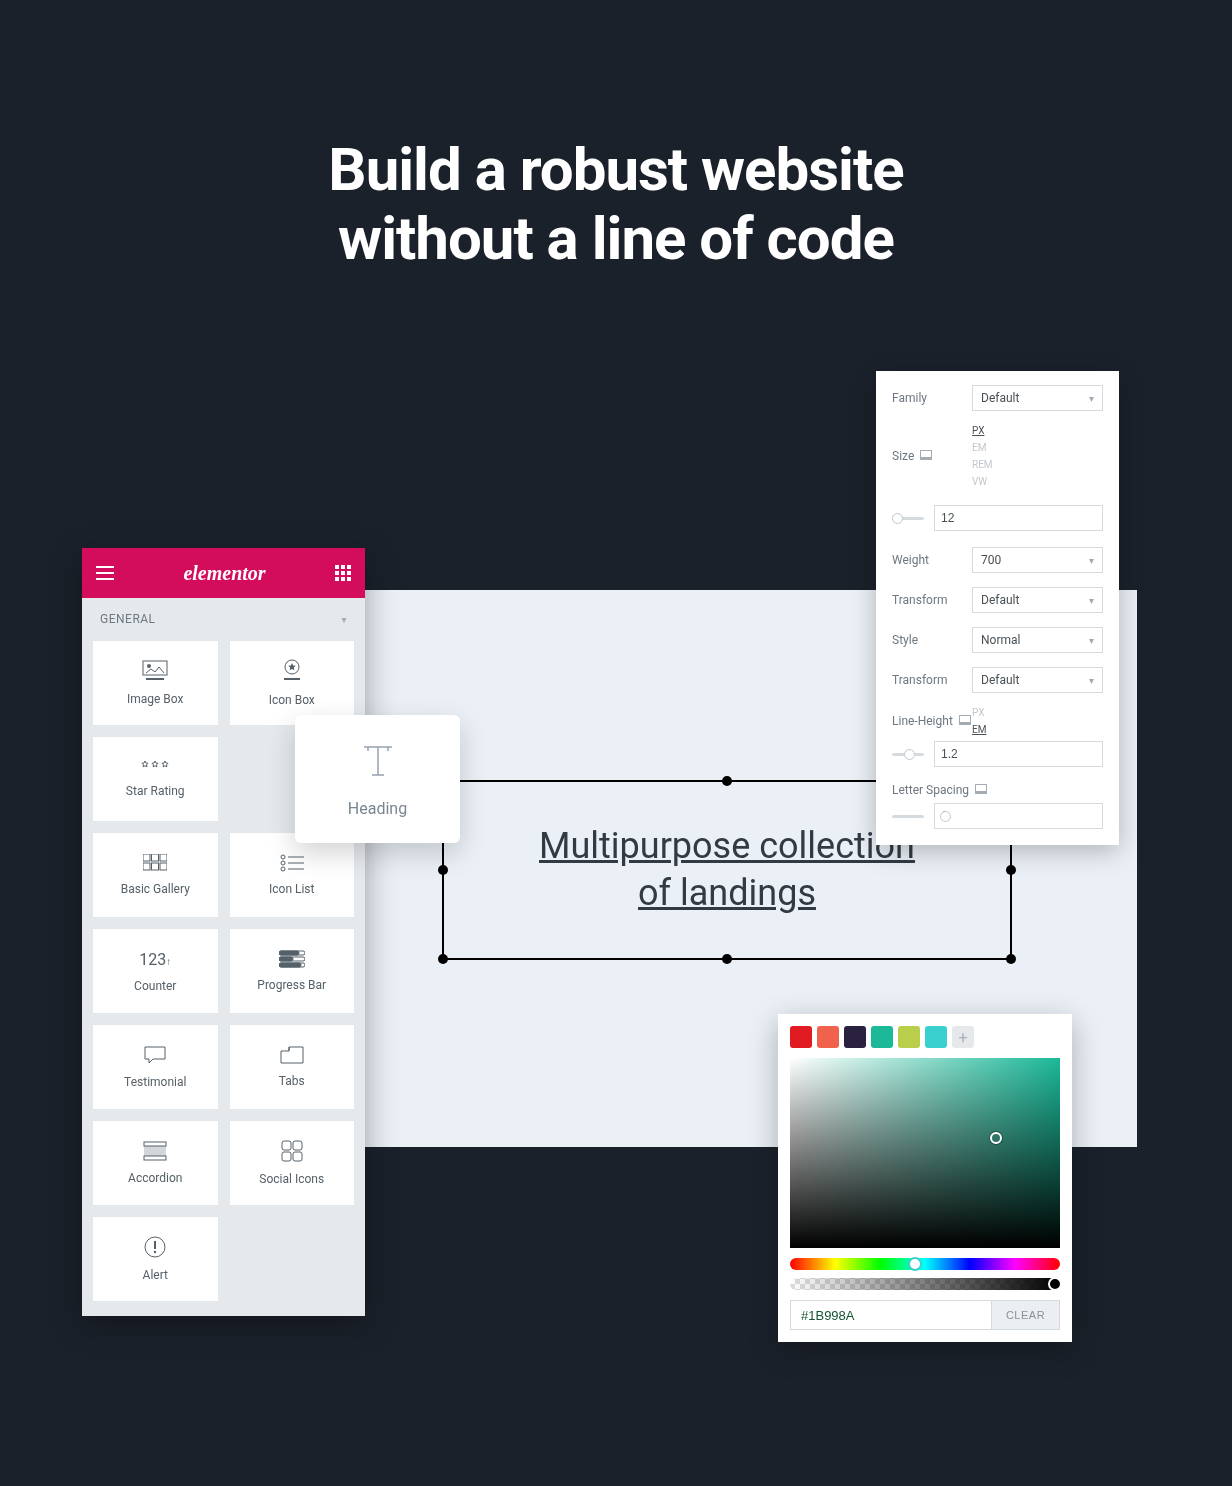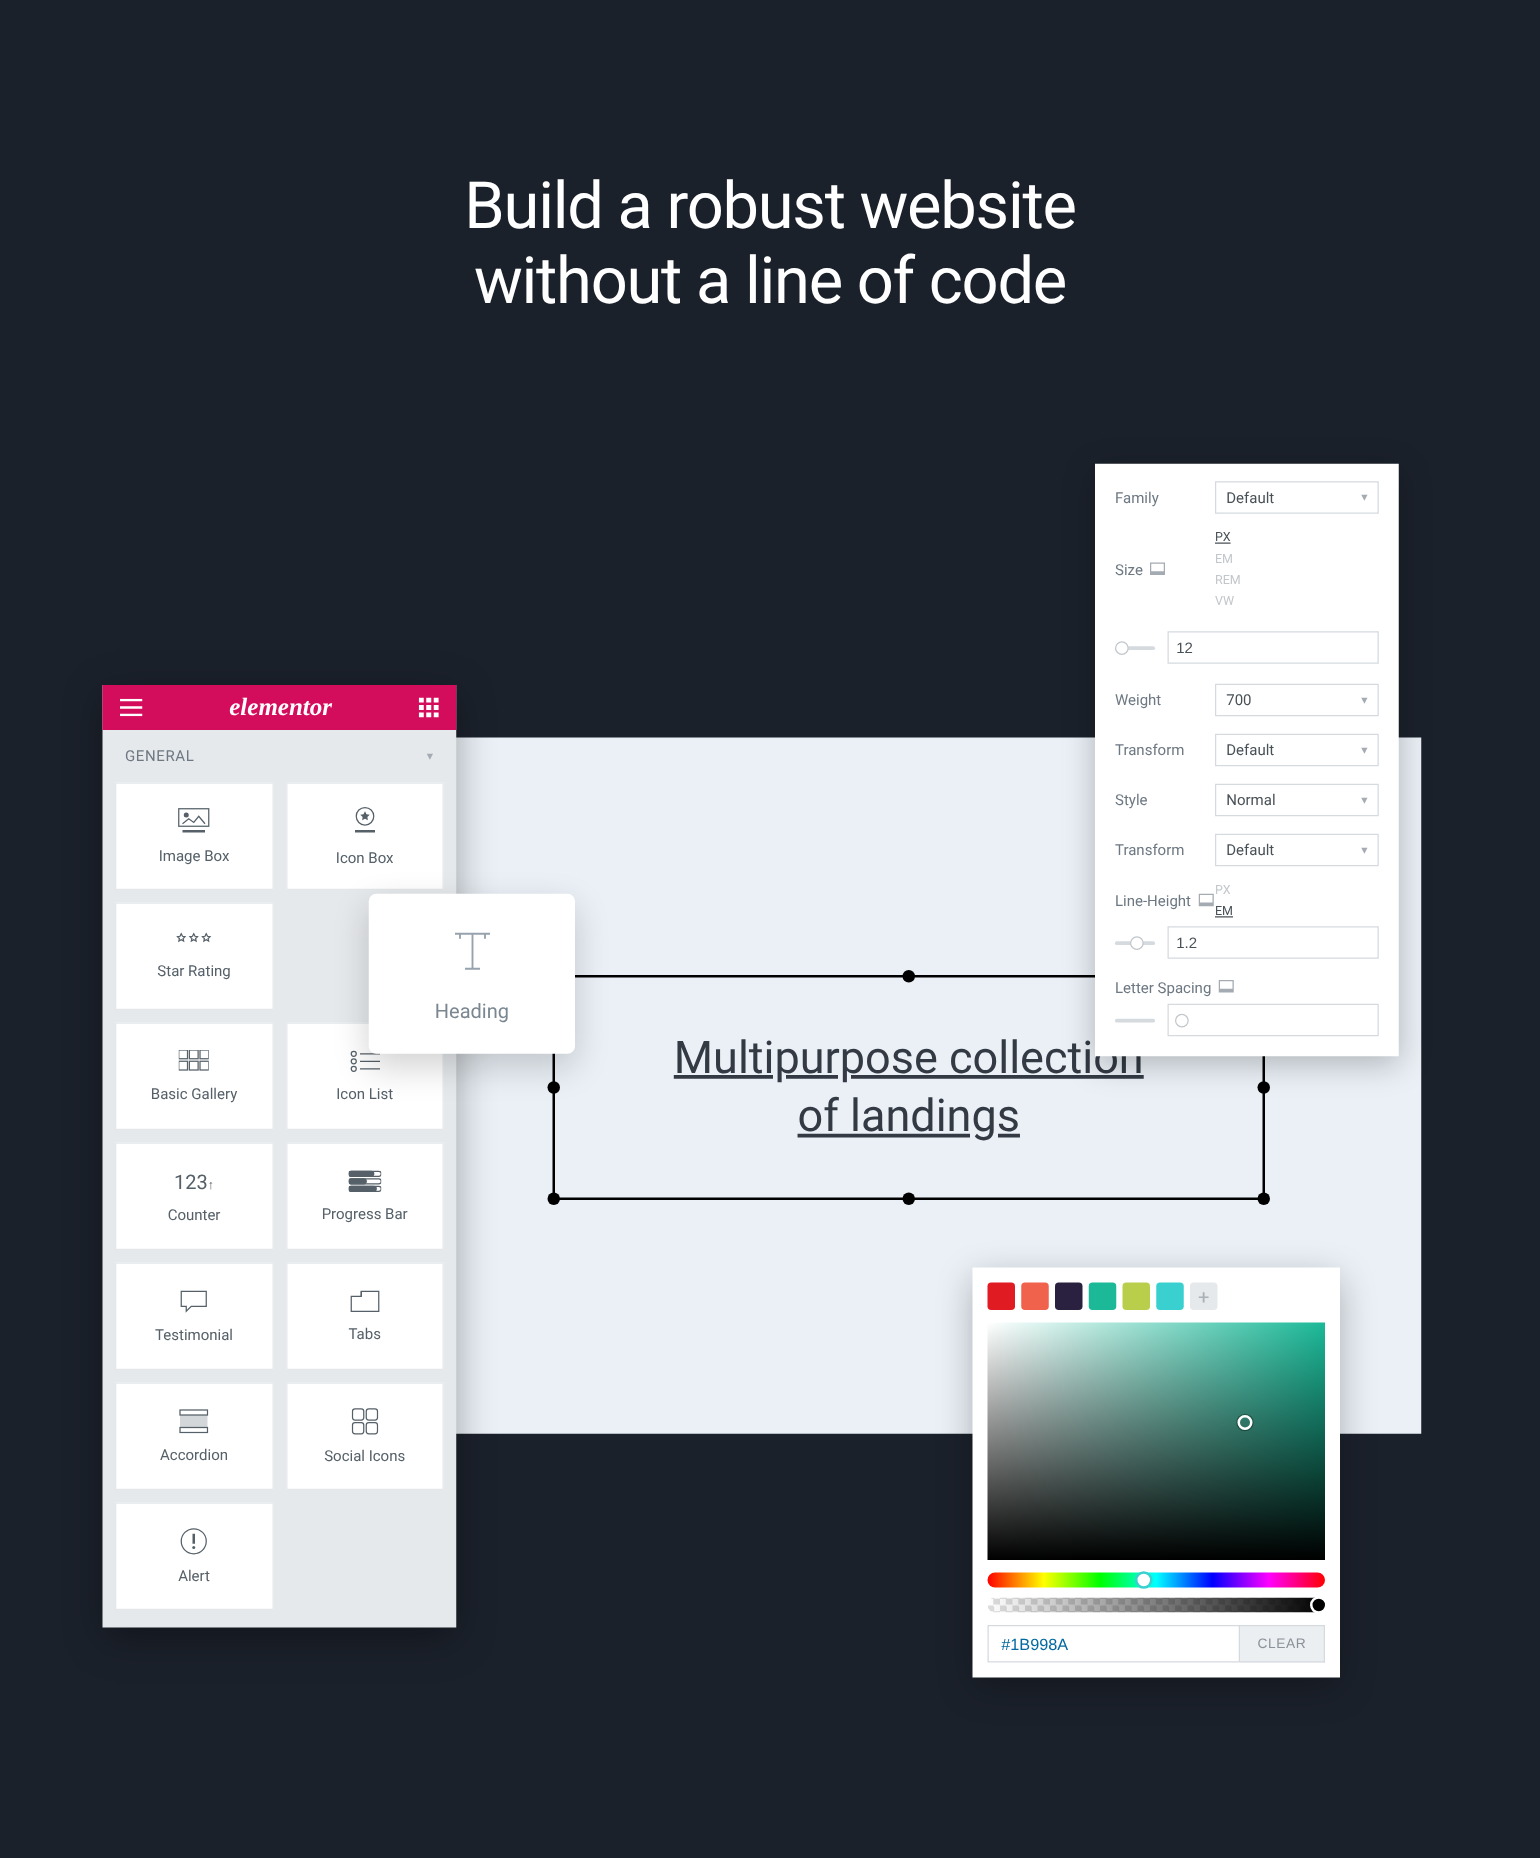--- a/index.html
+++ b/index.html
@@ -7,22 +7,22 @@
   background: #1b212b;
   font-family: -apple-system, BlinkMacSystemFont, "Segoe UI", Roboto, Arial, sans-serif;
   width: 1232px;
   height: 1486px;
   position: relative;
   overflow: hidden;
 }
 
 .hero-title {
   color: #fff;
-  font-size: 52px;
-  font-weight: 400;
+  font-size: 60px;
+  font-weight: 700;
   text-align: center;
   line-height: 1.15;
   letter-spacing: -1px;
   position: absolute;
   top: 135px;
   left: 0; right: 0;
 }
 
 .canvas-bg {
   position: absolute;
@@ -37,21 +37,21 @@
 .el-panel {
   position: absolute;
   left: 82px;
   top: 548px;
   width: 283px;
   background: #e6e9ec;
   box-shadow: 0 8px 30px rgba(0,0,0,.35);
 }
 .el-header {
   background: #d30c5c;
-  height: 36px;
+  height: 50px;
   display: flex;
   align-items: center;
   justify-content: space-between;
   padding: 0 14px;
 }
 .el-header .burger, .el-header .grid-btn { color: #fff; }
 .el-brand { color:#fff; font-family: cursive; font-style: italic; font-size: 20px; font-weight:700; }
 .el-section {
   display:flex; align-items:center; justify-content:space-between;
   padding: 14px 18px;
@@ -135,21 +135,21 @@
 }
 .hue .hthumb { position:absolute; top:-1px; width:14px; height:14px; border-radius:50%; background:#fff; border:2px solid #3ad0d0; }
 .alpha {
   width:100%; height:12px; border-radius:6px; position:relative; margin-bottom:10px;
   background:
     linear-gradient(to right, rgba(0,0,0,0), #000),
     repeating-conic-gradient(#ddd 0 25%, #fff 0 50%) 0/10px 10px;
 }
 .alpha .athumb { position:absolute; right:-2px; top:-1px; width:14px; height:14px; border-radius:50%; background:#000; border:2px solid #fff; }
 .hex-row { display:flex; }
-.hex-row input { flex:1; border:1px solid #d5dadf; height:30px; padding:0 10px; font-size:13px; color:#0369a1; }
+.hex-row input { flex:1; border:1px solid #d5dadf; height:30px; padding:0 10px; font-size:13px; color:#14532d; }
 .hex-row .clear { width:68px; border:1px solid #d5dadf; border-left:none; background:#eceff2; color:#8a9199; font-size:11px; letter-spacing:.5px; }
 
 svg { display:block; }
 .chev { font-size: 10px; color:#a4abb3; }
 .mon-icon { width:12px;height:10px;border:1px solid #a4abb3;border-bottom-width:3px;display:inline-block;margin-left:6px;}
 </style>
 </head>
 <body>
 
 <div class="hero-title">

